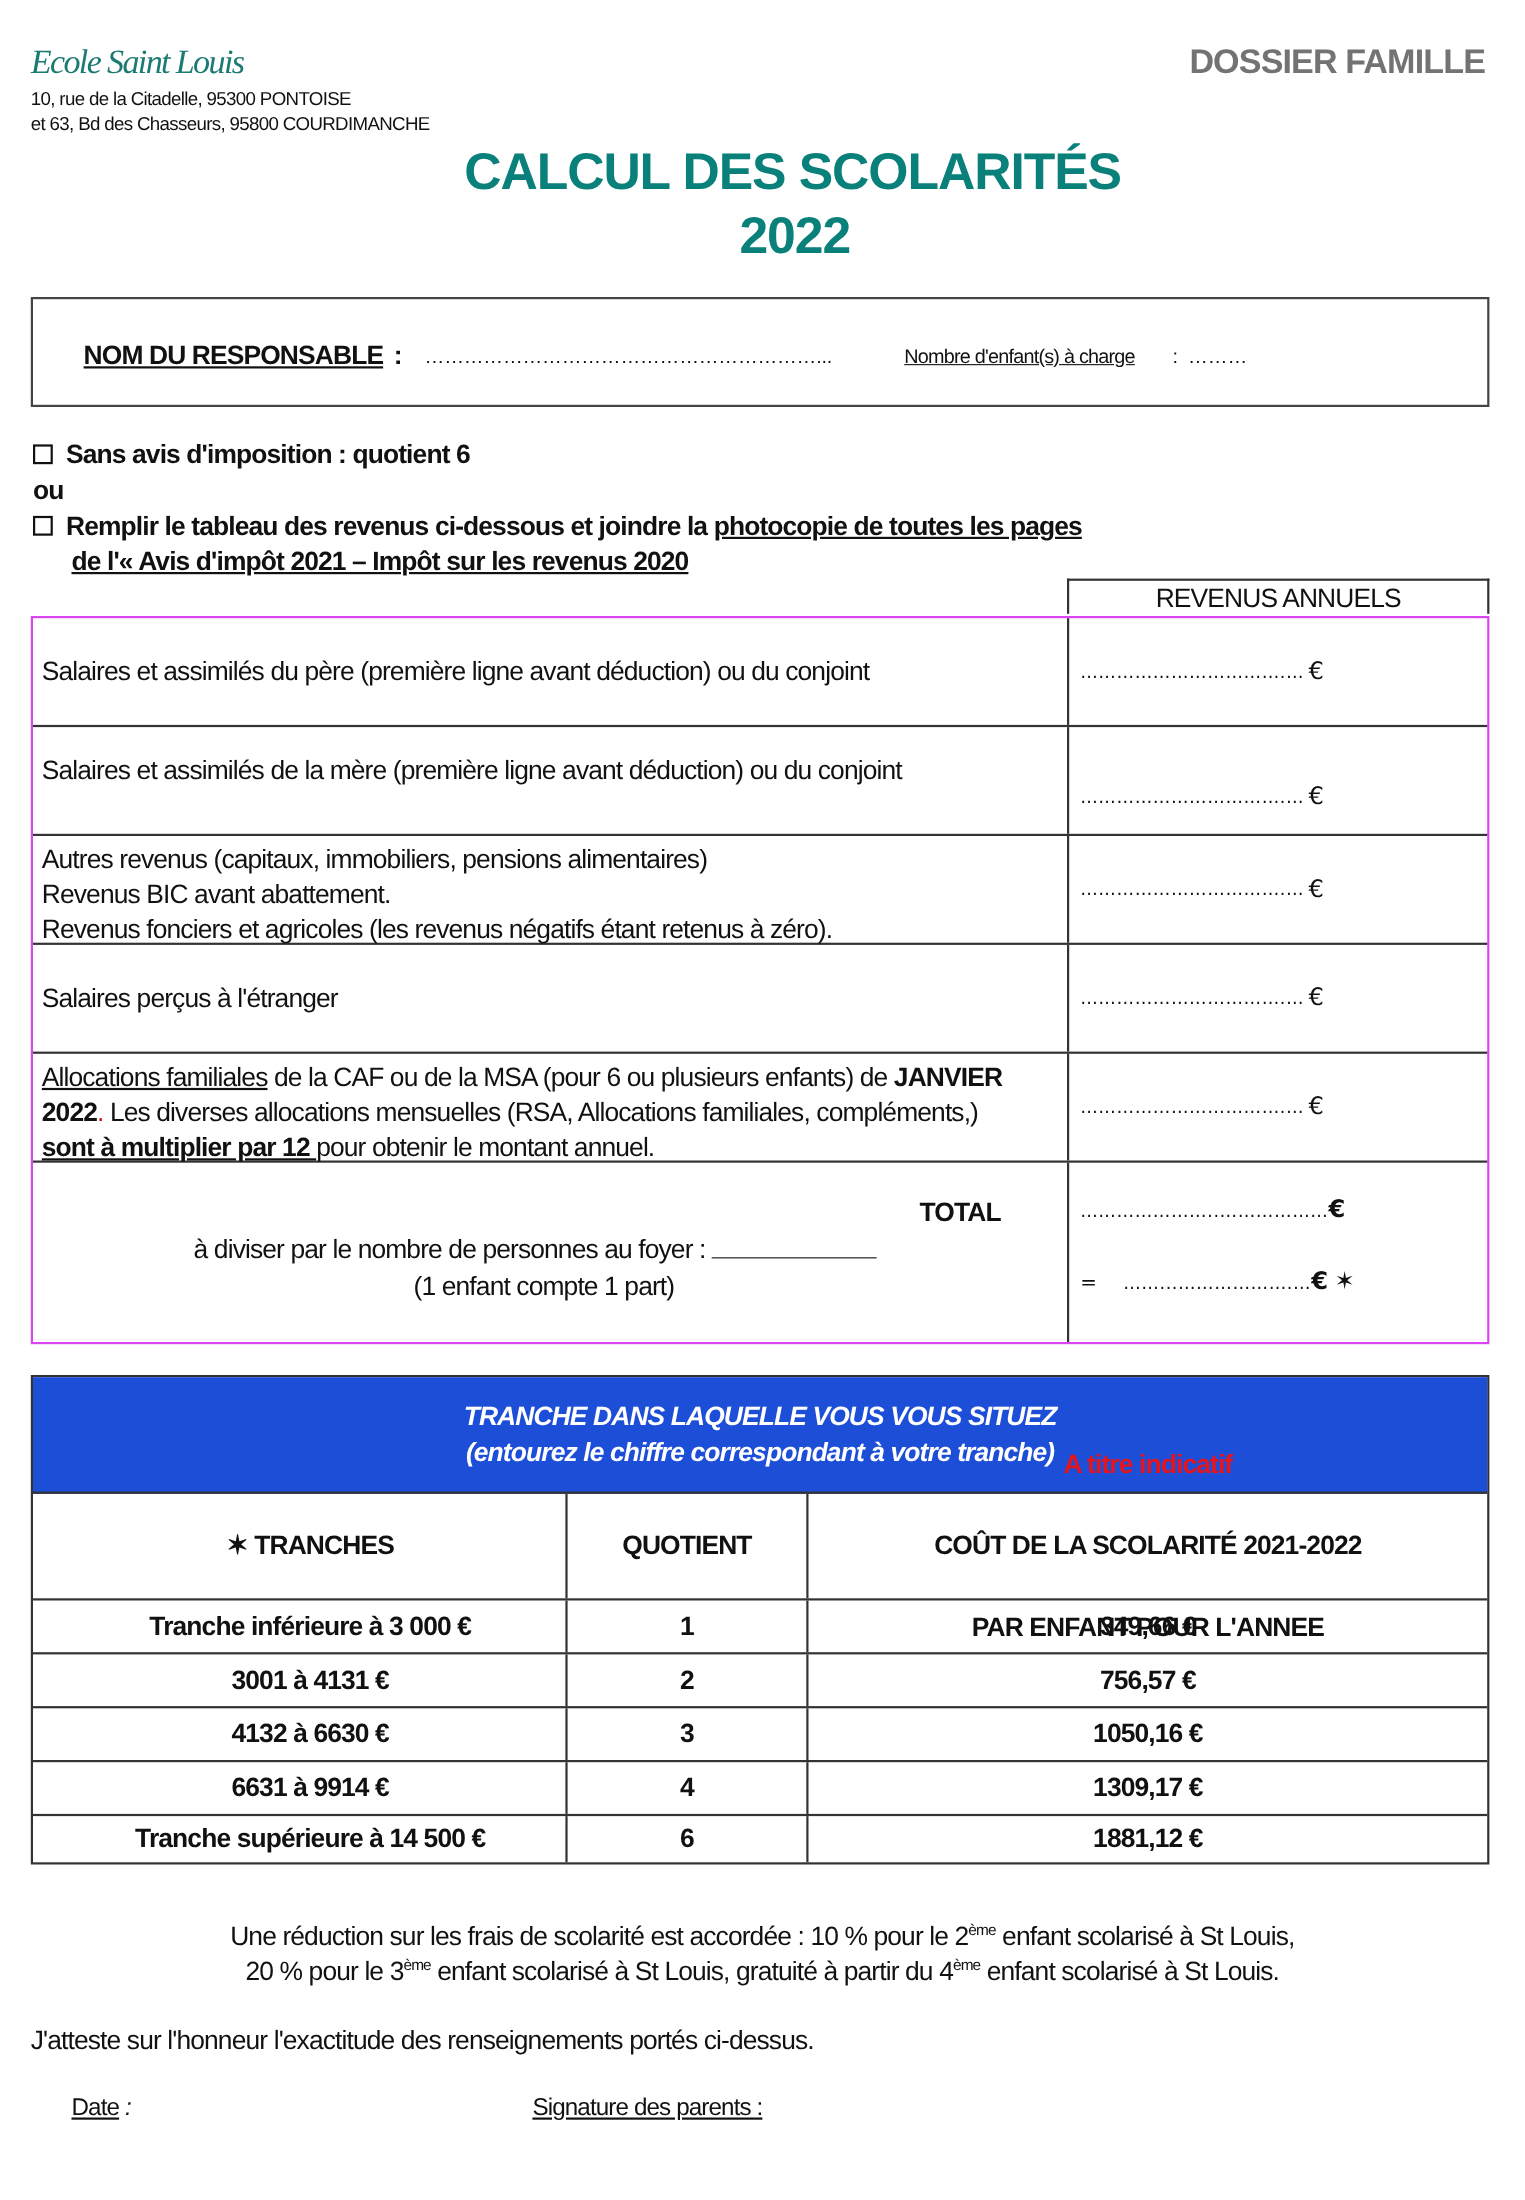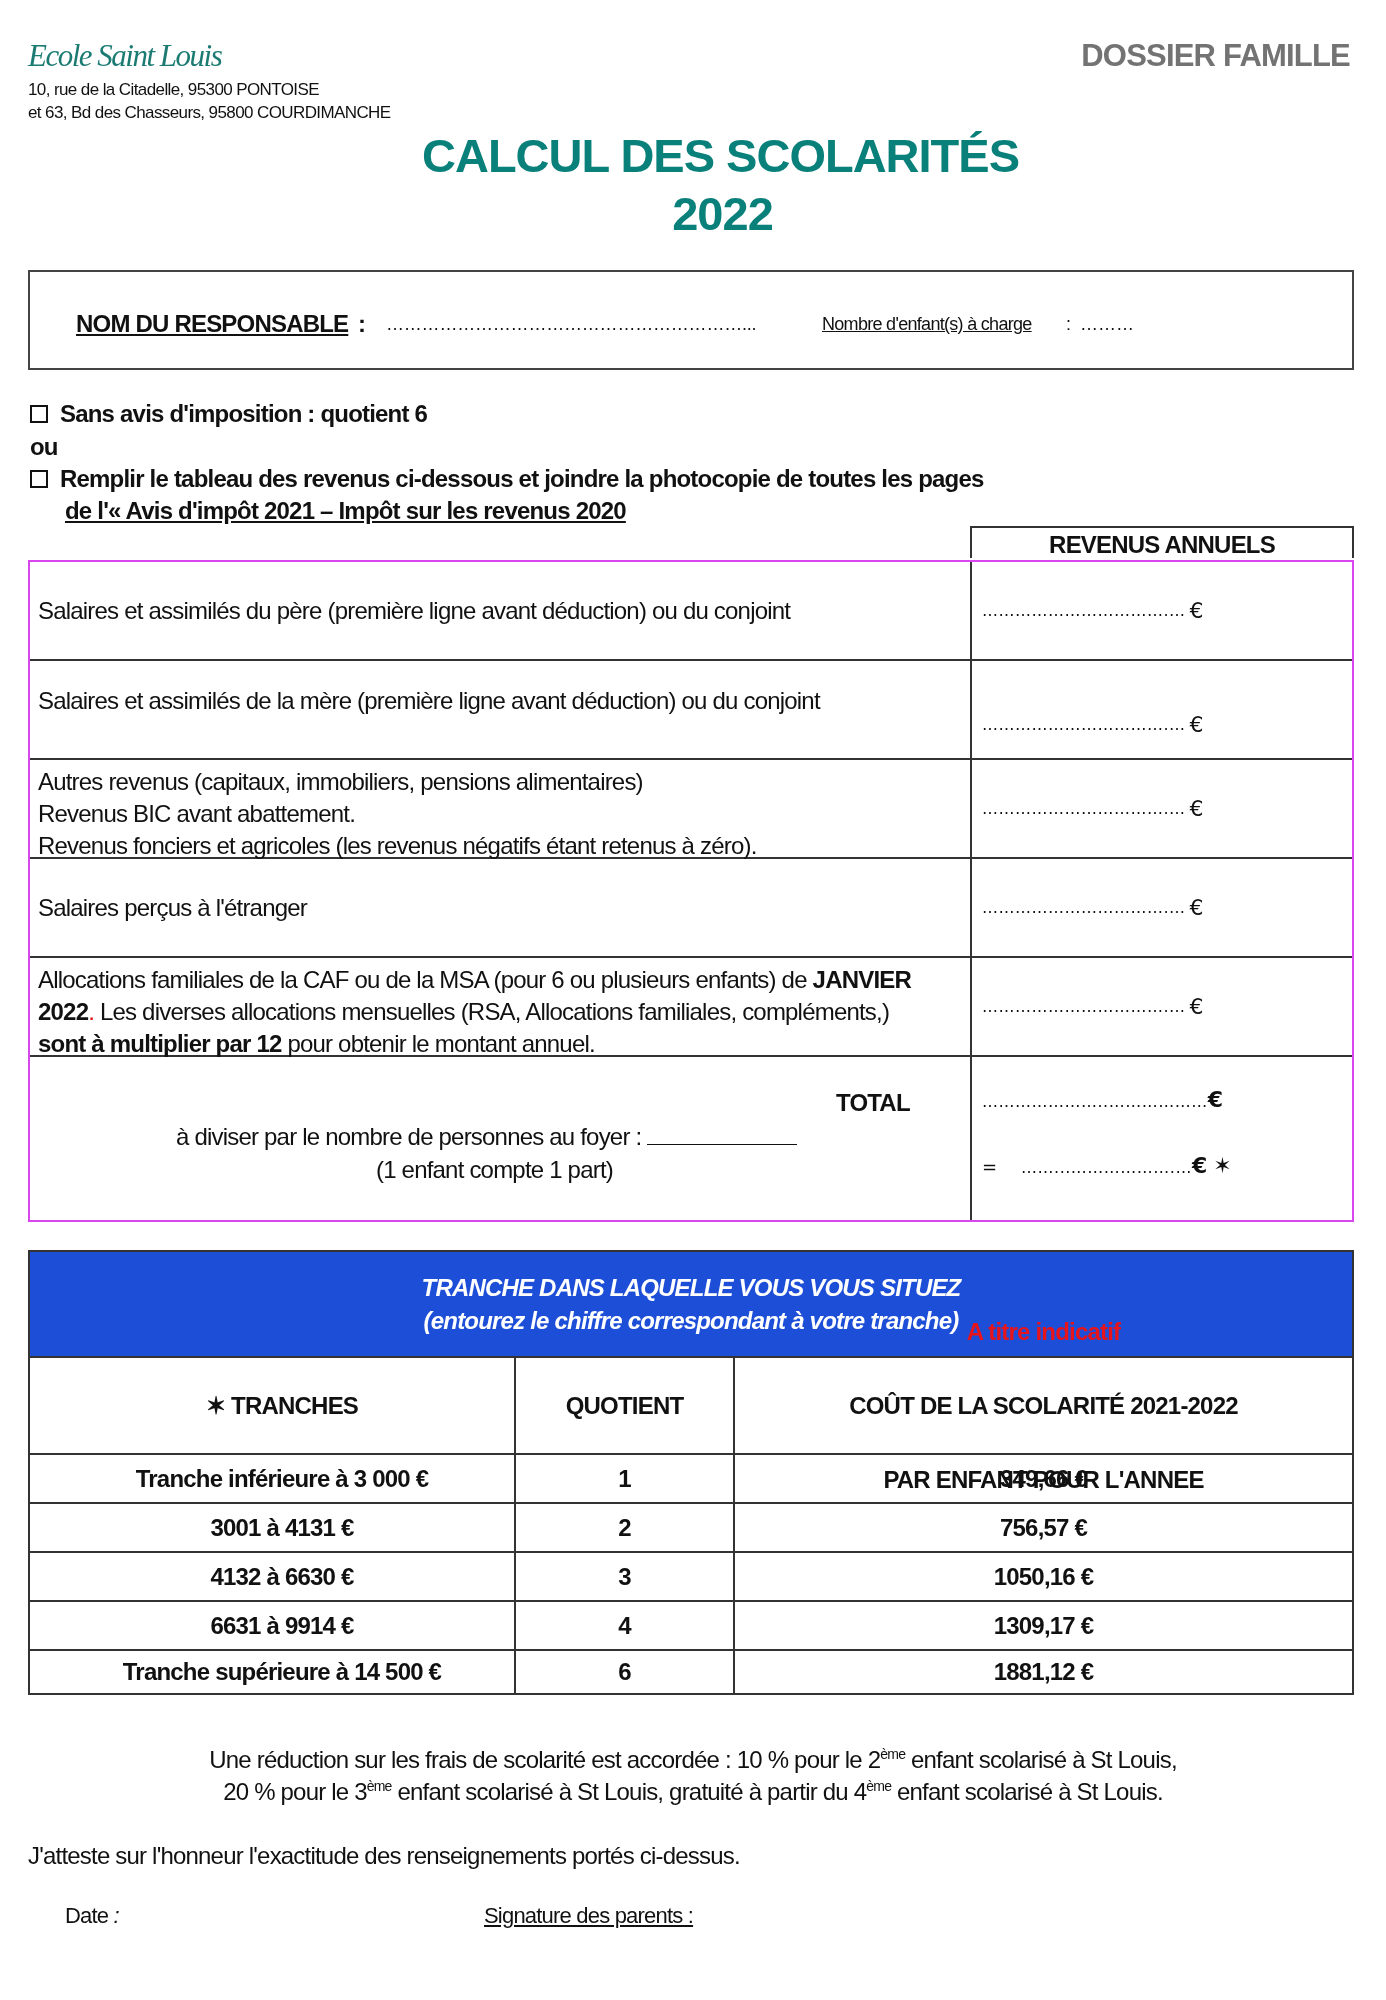--- a/index.html
+++ b/index.html
@@ -25,24 +25,24 @@
   .children-colon { position: absolute; left: 1036px; top: 42px; font-size: 18px; }
   .children-dots { position: absolute; left: 1050px; top: 42px; font-size: 18px; }
 
   
   .opt { position: absolute; left: 30px; font-size: 24px; font-weight: bold; letter-spacing: -0.8px; }
   .chk { display: inline-block; width: 18px; height: 18px; border: 2px solid #111; vertical-align: -1px; margin-right: 12px; cursor: pointer; }
   .opt1 { top: 400px; }
   .opt-or { top: 433px; }
   .opt2 { top: 465px; }
   .opt2b { top: 497px; left: 65px; text-decoration: underline; }
-  .u { }
-
-  
-  .rev-header { position: absolute; left: 970px; top: 526px; width: 384px; height: 32px; border: 2px solid #333; border-bottom: none; text-align: center; font-weight: bold; font-size: 24px; line-height: 34px; letter-spacing: -0.8px; }
+  .u { text-decoration: underline; }
+
+  
+  .rev-header { position: absolute; left: 970px; top: 526px; width: 384px; height: 32px; border: 2px solid #333; border-bottom: none; text-align: center; font-weight: normal; font-size: 24px; line-height: 34px; letter-spacing: -0.8px; }
   .inc-table { position: absolute; left: 28px; top: 560px; width: 1326px; border: 2px solid #d946ef; }
   .inc-row { display: flex; border-bottom: 2px solid #333; height: 99px; }
   .inc-row:last-child { border-bottom: none; }
   .inc-row.total { height: 163px; }
   .inc-label { width: 942px; border-right: 2px solid #333; padding: 6px 8px; font-size: 24px; line-height: 32px; letter-spacing: -0.8px; }
   .inc-value { flex: 1; padding-left: 10px; font-size: 22px; display: flex; align-items: center; }
   .inc-value .dots { font-family: "DejaVu Sans", sans-serif; font-size: 16px; letter-spacing: 0.5px; }
   .inc-value .euro { font-family: "DejaVu Sans", sans-serif; font-size: 22px; margin-left: 4px; }
   .lbl-mid { padding-top: 24px; }
   .lbl-v { display: flex; align-items: center; }

